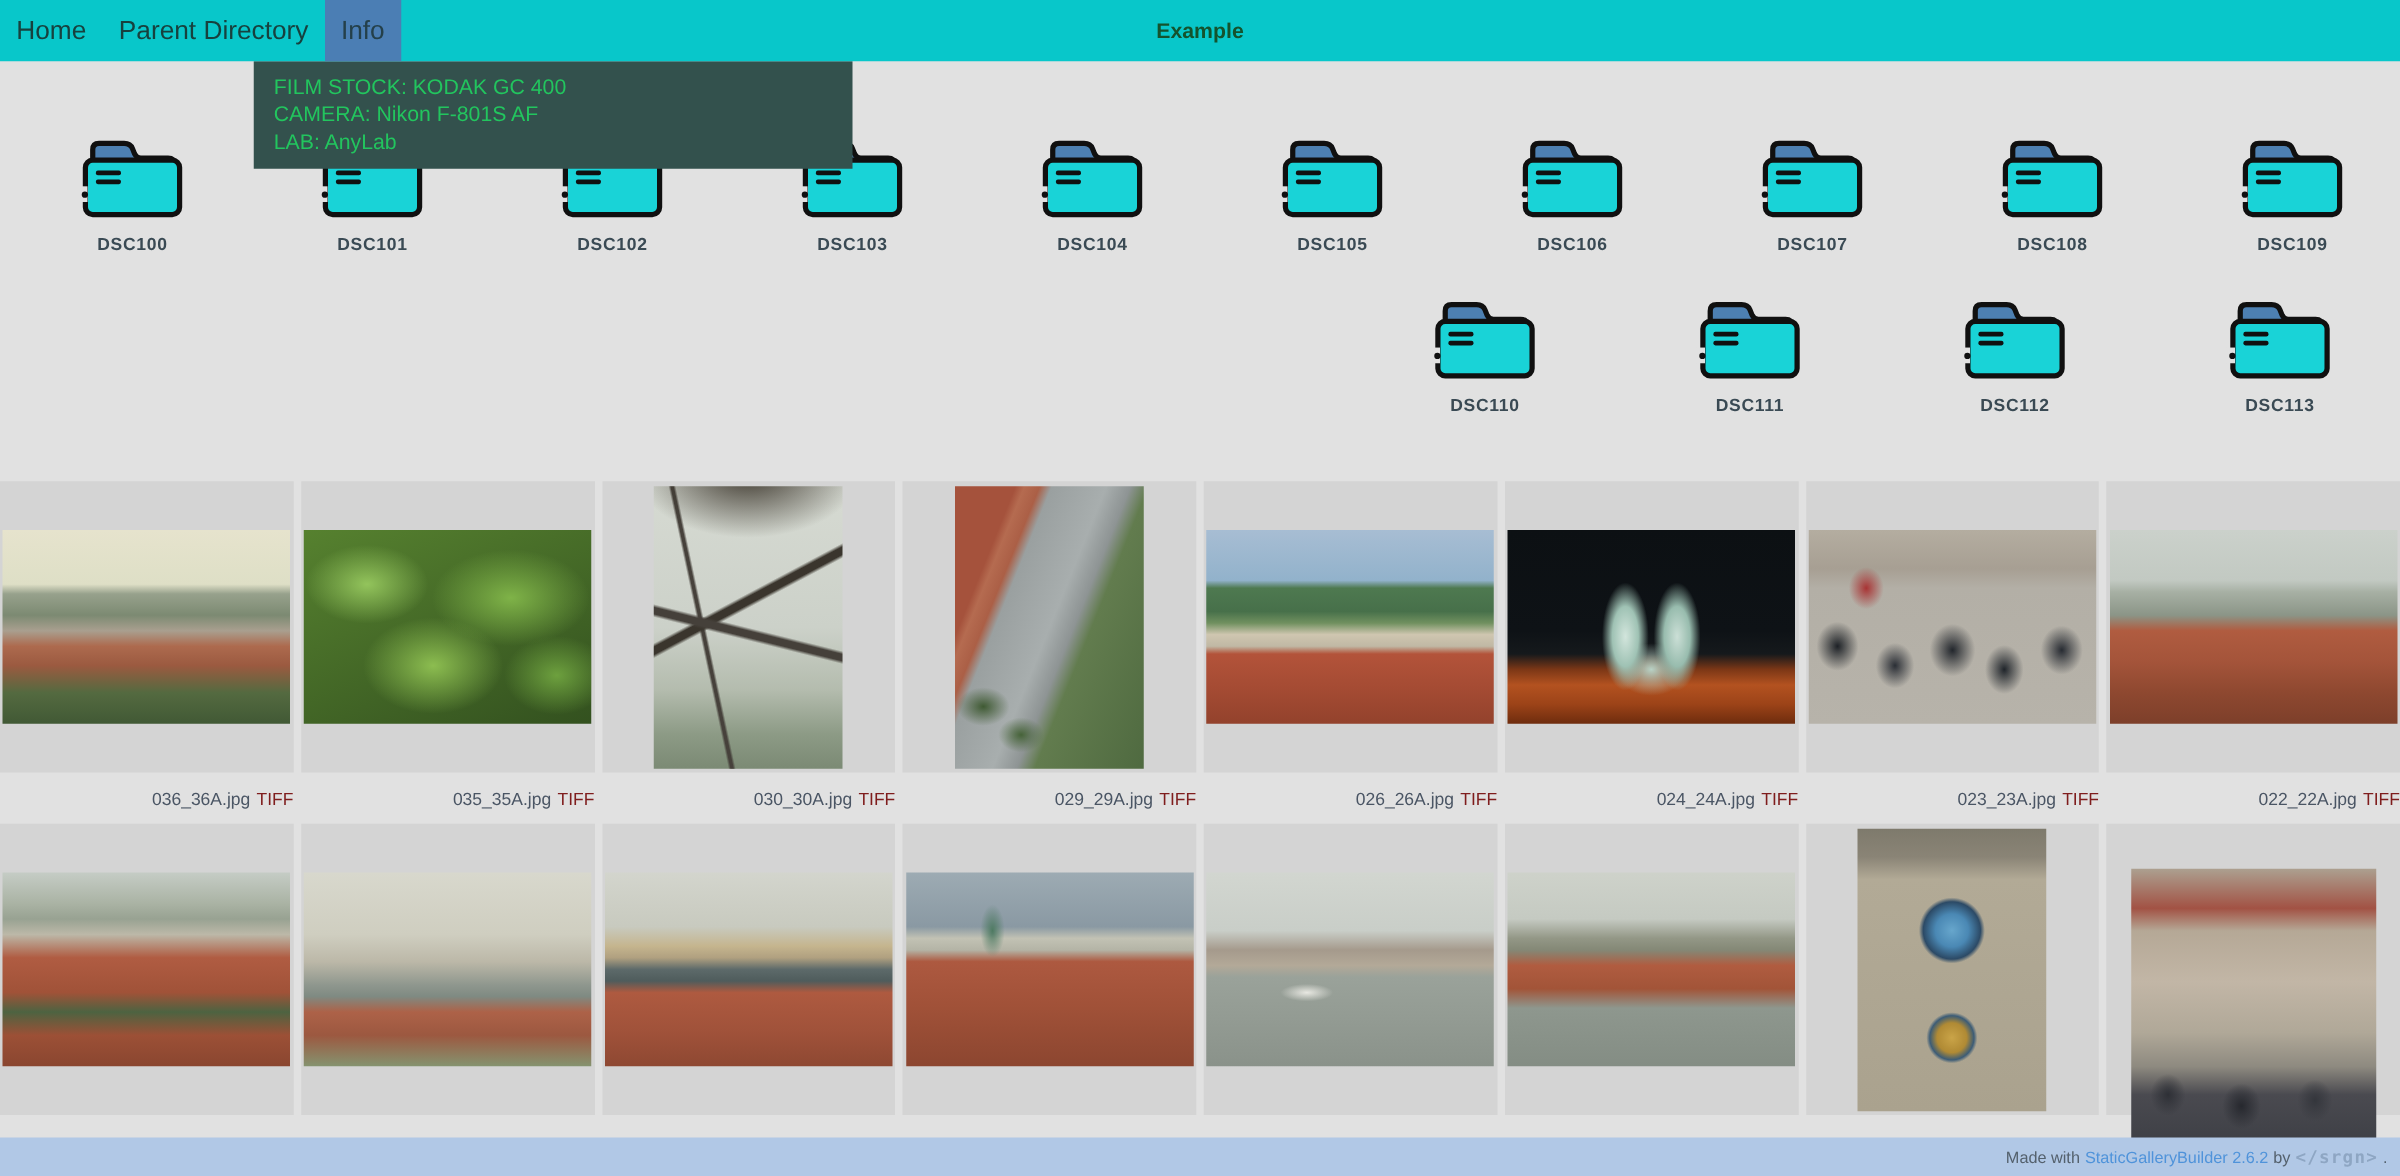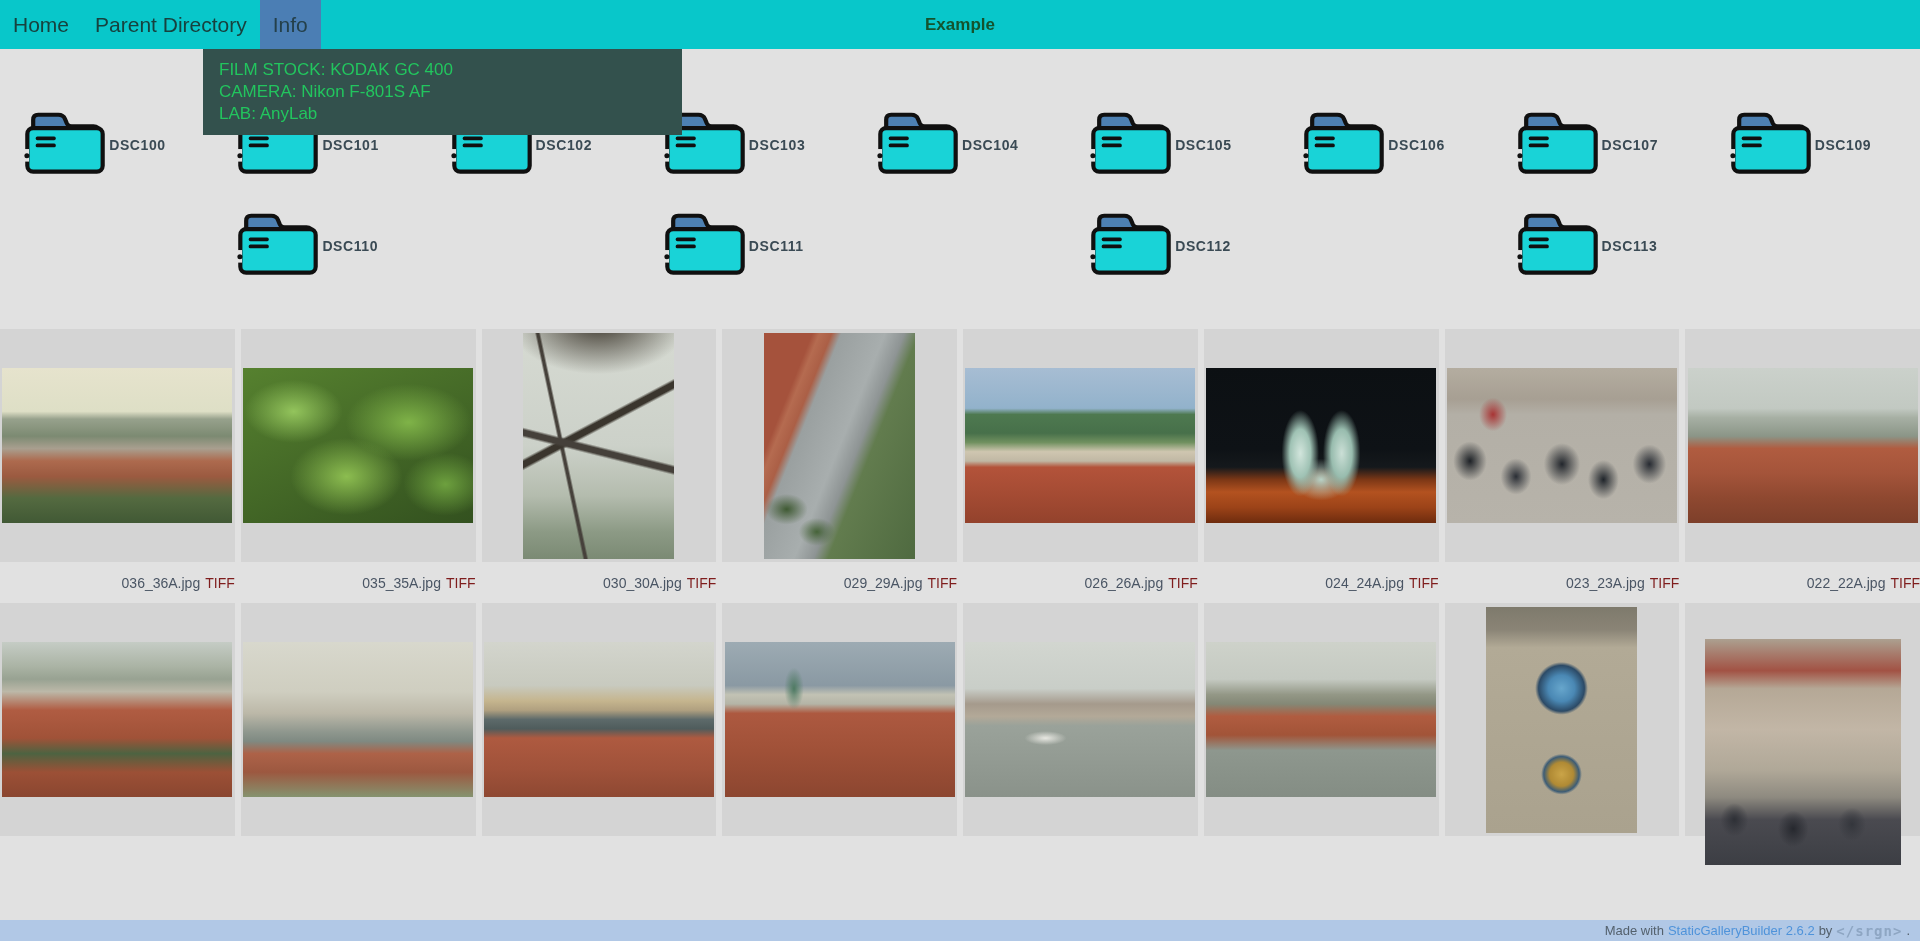--- a/index.html
+++ b/index.html
@@ -25,23 +25,23 @@
   }
   
   .tooltip{
     position:absolute;left:203px;top:49px;width:479px;box-sizing:border-box;
     background:#33514d;color:#22c55e;padding:10px 16px;z-index:9;
     font-size:17px;line-height:1.3;
   }
   
   .folders{padding-top:54px;}
   .folder-row{display:flex;justify-content:space-evenly;}
-  .folder-row.row2{margin-top:29px;}
+  .folder-row.row2{margin-top:29px;justify-content:flex-end;}
   .folder-item{
-    width:192px;display:flex;align-items:center;
+    width:192px;display:flex;flex-direction:column;align-items:center;
     cursor:pointer;
     padding-left:20px;
   }
   .folder-item svg{display:block;}
   .folder-label{
     margin-top:12px;font-size:14px;font-weight:bold;color:#3a4a54;
     letter-spacing:.6px;
   }
   
   .gallery{margin-top:53px;}
@@ -107,21 +107,21 @@
     radial-gradient(44px 44px at 50% 36%,#67a6cc 0%,#4a88b4 30%,#2c4a66 52%,rgba(44,74,102,0) 60%),
     radial-gradient(34px 34px at 50% 74%,#caa448 0%,#b08a34 35%,#3c5c76 52%,rgba(60,92,118,0) 60%),
     linear-gradient(180deg,#7e7a6c 0%,#8a8476 10%,#b2aa96 18%,#aaa28e 100%);}
   .streetcrowd{background:
     radial-gradient(20px 24px at 15% 80%,#2e3036 0%,rgba(46,48,54,0) 70%),
     radial-gradient(22px 26px at 45% 84%,#26282e 0%,rgba(38,40,46,0) 70%),
     radial-gradient(20px 24px at 75% 82%,#34363c 0%,rgba(52,54,60,0) 70%),
     linear-gradient(180deg,#aca090 0%,#a25244 14%,#b5a896 22%,#c2b6a6 40%,#b0a898 58%,#8e8a80 70%,#4a4a50 80%,#3c3e44 100%);}
   
   .footer{
-    position:absolute;left:0;right:0;bottom:0;height:21px;z-index:20;
+    position:absolute;left:0;right:0;bottom:0;height:31px;z-index:20;
     background:#b1c8e6;display:flex;align-items:center;
     justify-content:flex-end;padding-right:10px;font-size:13px;gap:4px;
     color:#54616d;
   }
   .footer .builder-link{color:#4f93da;text-decoration:none;cursor:pointer;}
   .footer .logo{
     color:#8ea6c3;font-family:"DejaVu Sans Mono", monospace;
     font-weight:bold;font-size:14px;letter-spacing:1px;cursor:pointer;
   }
 </style>
@@ -244,20 +244,31 @@
             <path d="M14 40 V20 q0 -6 6 -6 h24 q6 0 8 5 l2 5 q2 4 6 4 h26 q6 0 6 6 v8 z" fill="#4d80b2" stroke="#101010" stroke-width="5" stroke-linejoin="round"></path>
             <rect x="7" y="30" width="90" height="52" rx="7" fill="#19d3d7" stroke="#101010" stroke-width="5"></rect>
             <rect x="1" y="55" width="8" height="15" fill="#e1e1e1"></rect>
             <circle cx="6.5" cy="63" r="3" fill="#101010"></circle>
             <rect x="17" y="40" width="24" height="4.5" rx="2" fill="#101010"></rect>
             <rect x="17" y="48.5" width="24" height="4.5" rx="2" fill="#101010"></rect>
           </svg>
           <div class="folder-label">DSC107</div>
         </div>
 
+        <div class="folder-item">
+          <svg width="88" height="72" viewBox="0 0 104 86" aria-hidden="true">
+            <path d="M14 40 V20 q0 -6 6 -6 h24 q6 0 8 5 l2 5 q2 4 6 4 h26 q6 0 6 6 v8 z" fill="#4d80b2" stroke="#101010" stroke-width="5" stroke-linejoin="round"></path>
+            <rect x="7" y="30" width="90" height="52" rx="7" fill="#19d3d7" stroke="#101010" stroke-width="5"></rect>
+            <rect x="1" y="55" width="8" height="15" fill="#e1e1e1"></rect>
+            <circle cx="6.5" cy="63" r="3" fill="#101010"></circle>
+            <rect x="17" y="40" width="24" height="4.5" rx="2" fill="#101010"></rect>
+            <rect x="17" y="48.5" width="24" height="4.5" rx="2" fill="#101010"></rect>
+          </svg>
+          <div class="folder-label">DSC108</div>
+        </div>
 
         <div class="folder-item">
           <svg width="88" height="72" viewBox="0 0 104 86" aria-hidden="true">
             <path d="M14 40 V20 q0 -6 6 -6 h24 q6 0 8 5 l2 5 q2 4 6 4 h26 q6 0 6 6 v8 z" fill="#4d80b2" stroke="#101010" stroke-width="5" stroke-linejoin="round"></path>
             <rect x="7" y="30" width="90" height="52" rx="7" fill="#19d3d7" stroke="#101010" stroke-width="5"></rect>
             <rect x="1" y="55" width="8" height="15" fill="#e1e1e1"></rect>
             <circle cx="6.5" cy="63" r="3" fill="#101010"></circle>
             <rect x="17" y="40" width="24" height="4.5" rx="2" fill="#101010"></rect>
             <rect x="17" y="48.5" width="24" height="4.5" rx="2" fill="#101010"></rect>
           </svg>

